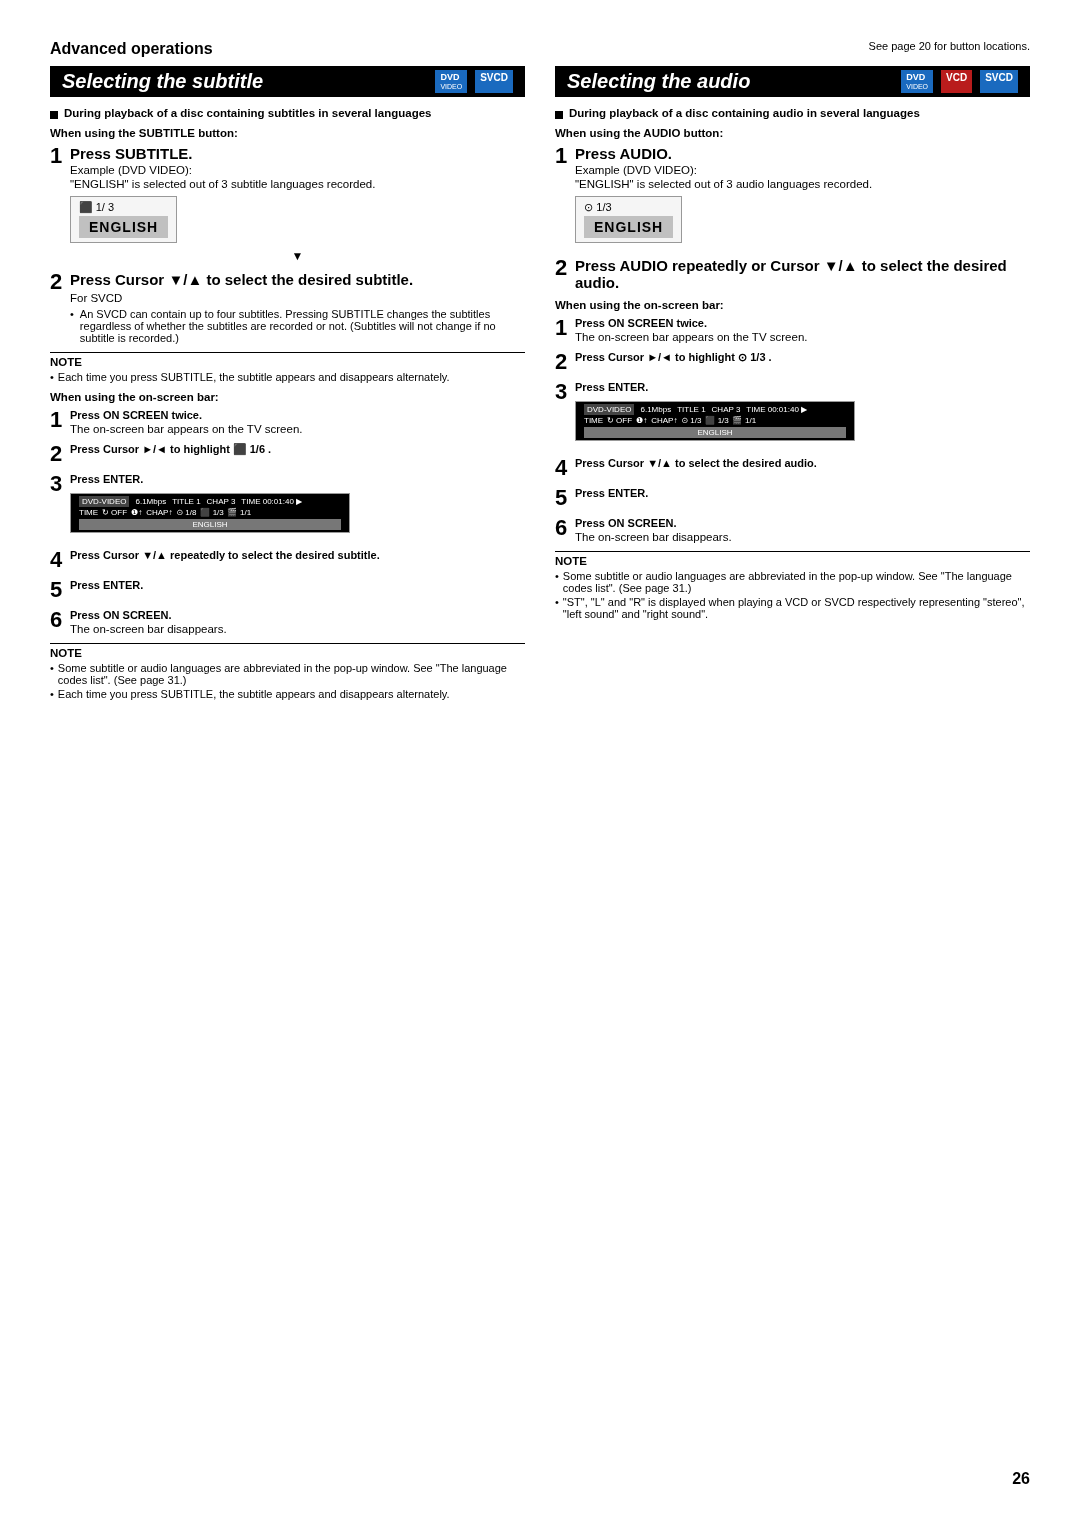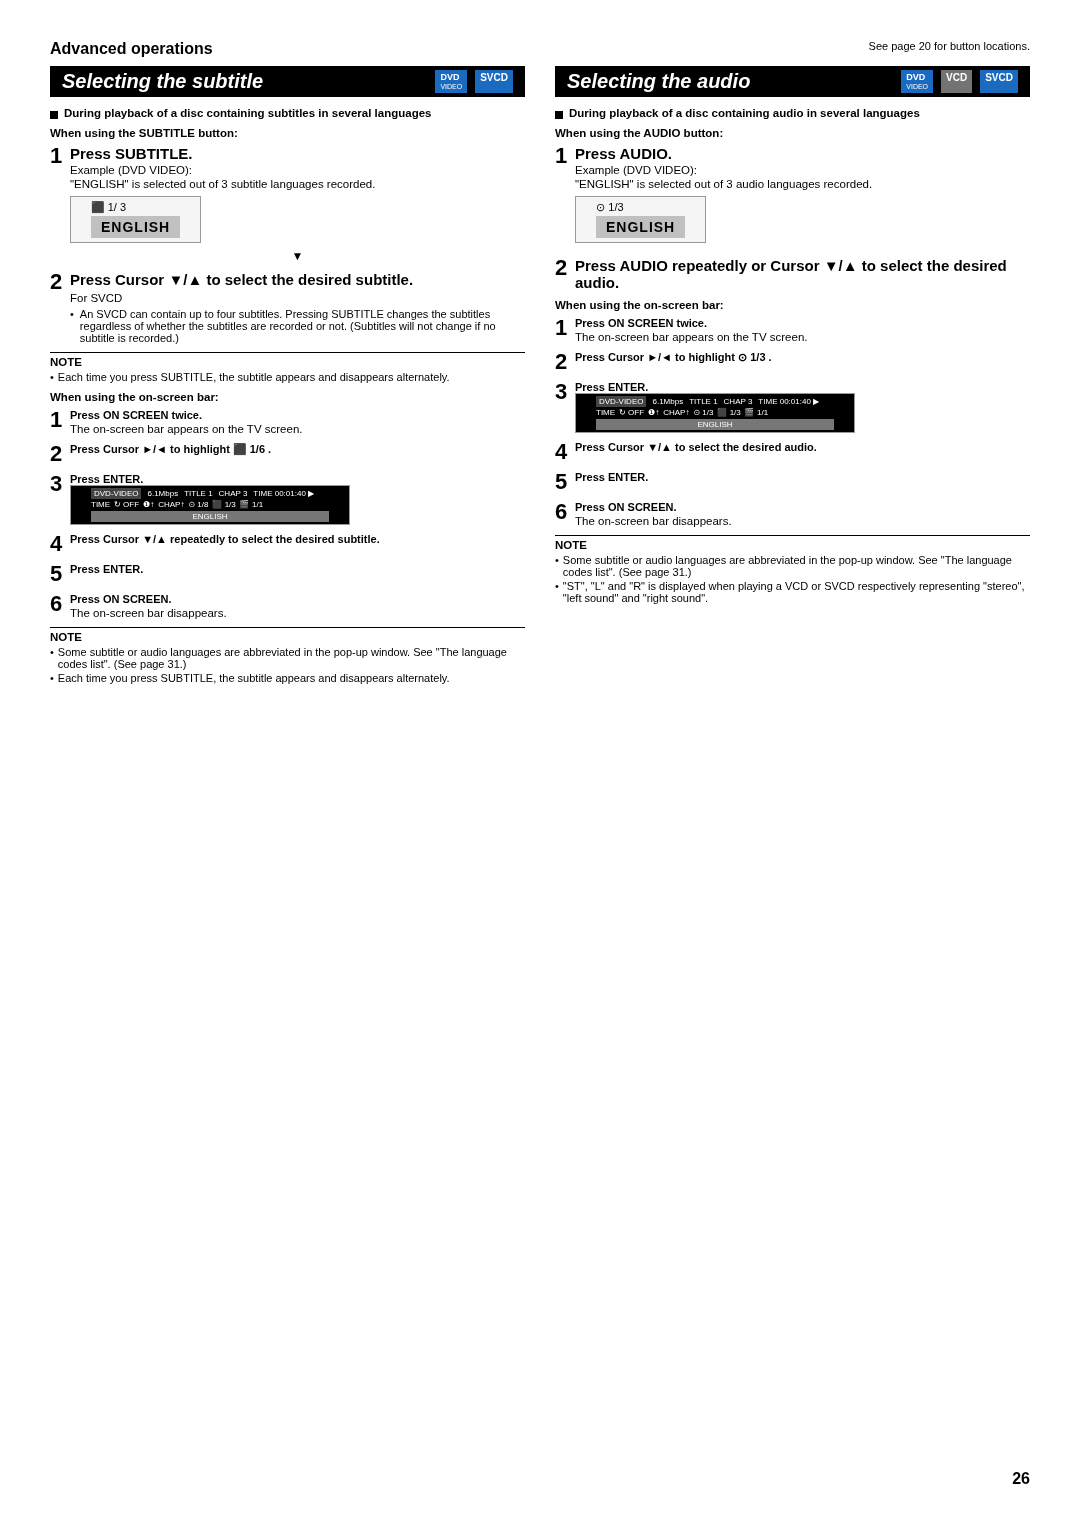--- a/index.html
+++ b/index.html
@@ -72,21 +72,21 @@
       font-size: 9px;
       line-height: 1.2;
     }
     .badge-dvd span {
       display: block;
       font-size: 7px;
       font-weight: normal;
     }
 
     .badge-vcd {
-      background: #737373;
+      background: #b91c1c;
     }
 
     .badge-svcd {
       background: #1a6abf;
     }
 
     
     .intro-text {
       font-size: 11.5px;
       margin-bottom: 8px;
@@ -147,21 +147,21 @@
 
     .step-subtitle {
       font-size: 11.5px;
       margin-top: 2px;
     }
 
     
     .display-box {
       border: 1px solid #999;
       display: inline-block;
-      padding: 4px 20px;
+      padding: 4px 8px;
       margin: 6px 0;
       min-width: 100px;
       background: #f5f5f5;
     }
 
     .display-box .track-info {
       font-size: 11px;
       margin-bottom: 2px;
     }
 
@@ -219,22 +219,22 @@
       gap: 4px;
       margin-bottom: 2px;
     }
 
     
     .osd-bar {
       border: 1px solid #999;
       background: #000;
       color: #fff;
       font-size: 9px;
-      padding: 2px 20px;
-      margin: 0 0;
+      padding: 2px 8px;
+      margin: 8px 0;
       display: inline-block;
       min-width: 280px;
     }
 
     .osd-row1 {
       display: flex;
       gap: 6px;
       align-items: center;
       margin-bottom: 1px;
     }

